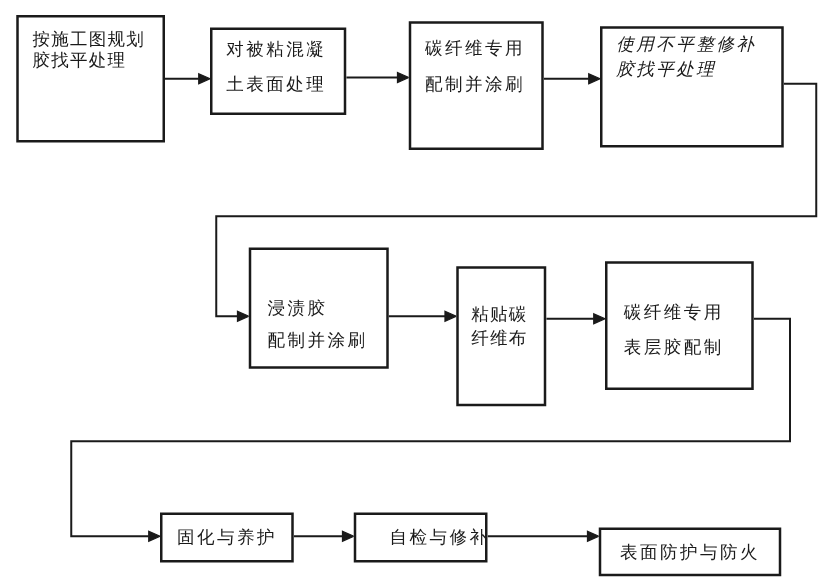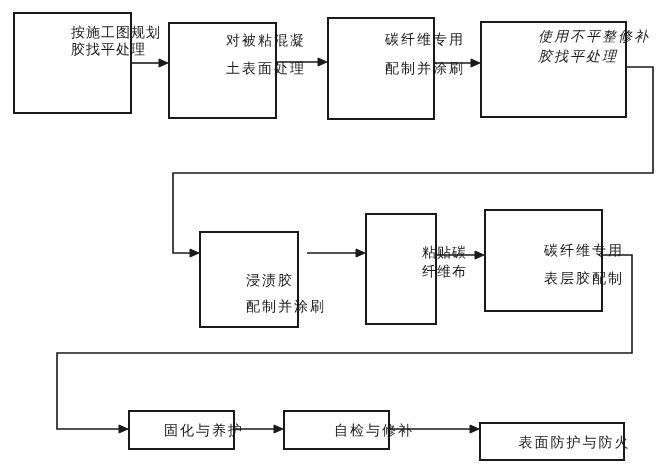--- a/index.html
+++ b/index.html
@@ -18,31 +18,31 @@
   }
   .flow-box {
     position: absolute;
     border: 2px solid #1a1a1a;
     background: #ffffff;
     box-sizing: border-box;
     font-size: 14px;
     letter-spacing: 2px;
     line-height: 22px;
   }
-  .tl { white-space: nowrap; margin-left: 45px; }
+  .tl { white-space: nowrap; }
 
   
   .b1  { left: 13px;  top: 12px;  width: 119px; height: 102px; padding: 10px 0 0 11px; line-height: 17px; letter-spacing: 1px; }
-  .b2  { left: 168px; top: 22px;  width: 109px; height: 97px;  padding: 2px 0 0 11px;  line-height: 28px; }
+  .b2  { left: 168px; top: 22px;  width: 109px; height: 70px;  padding: 2px 0 0 11px;  line-height: 28px; }
   .b3  { left: 327px; top: 17px;  width: 108px; height: 103px; padding: 9px 0 0 11px;  line-height: 22px; }
   .b3 .gap { margin-top: 7px; }
   .b4  { left: 480px; top: 21px;  width: 147px; height: 97px;  padding: 3px 0 0 11px;  line-height: 20px; font-style: italic; }
 
   
-  .b5  { left: 199px; top: 231px; width: 100px; height: 97px;  padding: 34px 0 0 0; line-height: 26px; }
+  .b5  { left: 199px; top: 198px; width: 112px; height: 97px;  padding: 34px 0 0 13px; line-height: 26px; }
   .b6  { left: 365px; top: 213px; width: 72px;  height: 112px;  padding: 28px 0 11px 10px; line-height: 19px; letter-spacing: 1px; }
   .b7  { left: 484px; top: 209px; width: 119px; height: 103px; padding: 25px 0 0 13px; line-height: 28px; }
 
   
   .b8  { left: 128px; top: 410px; width: 107px; height: 40px; }
   .b9  { left: 283px; top: 410px; width: 107px; height: 40px; padding-left: 30px; }
   .b10 { left: 479px; top: 422px; width: 146px; height: 39px; }
   .single {
     display: flex;
     align-items: center;

